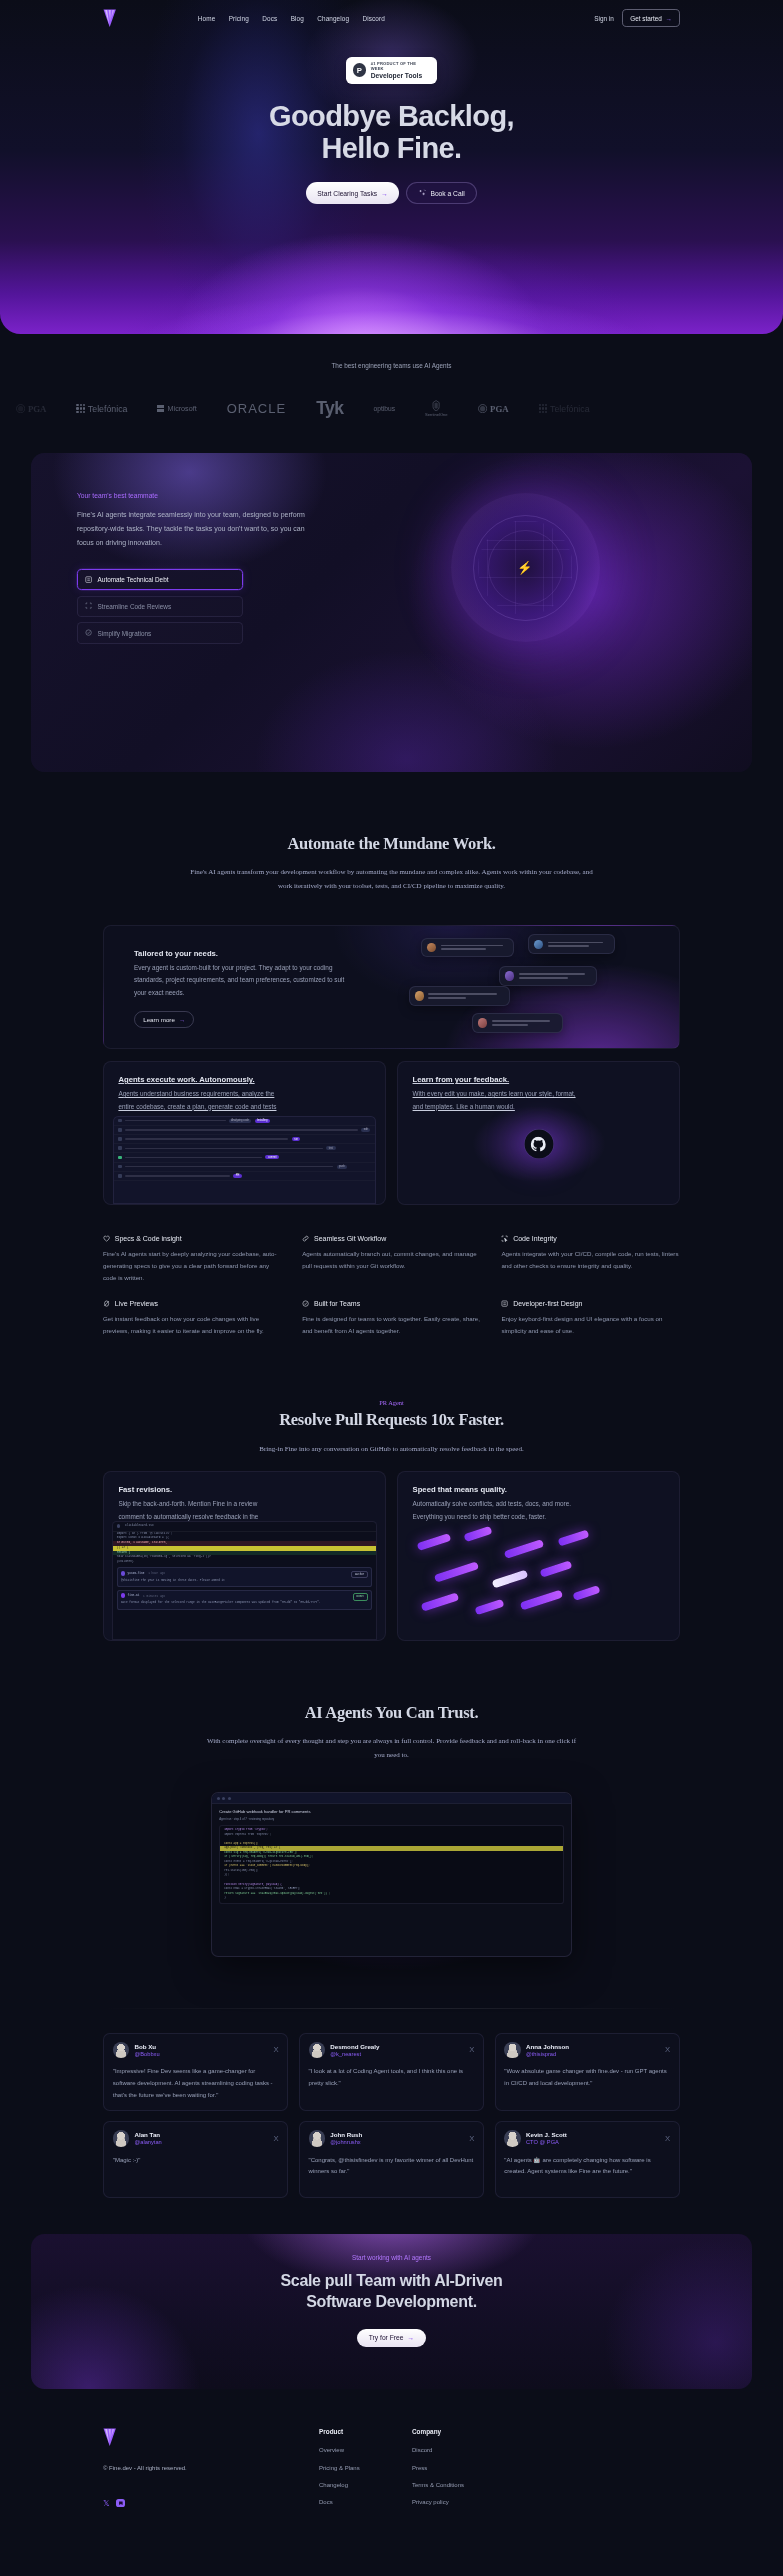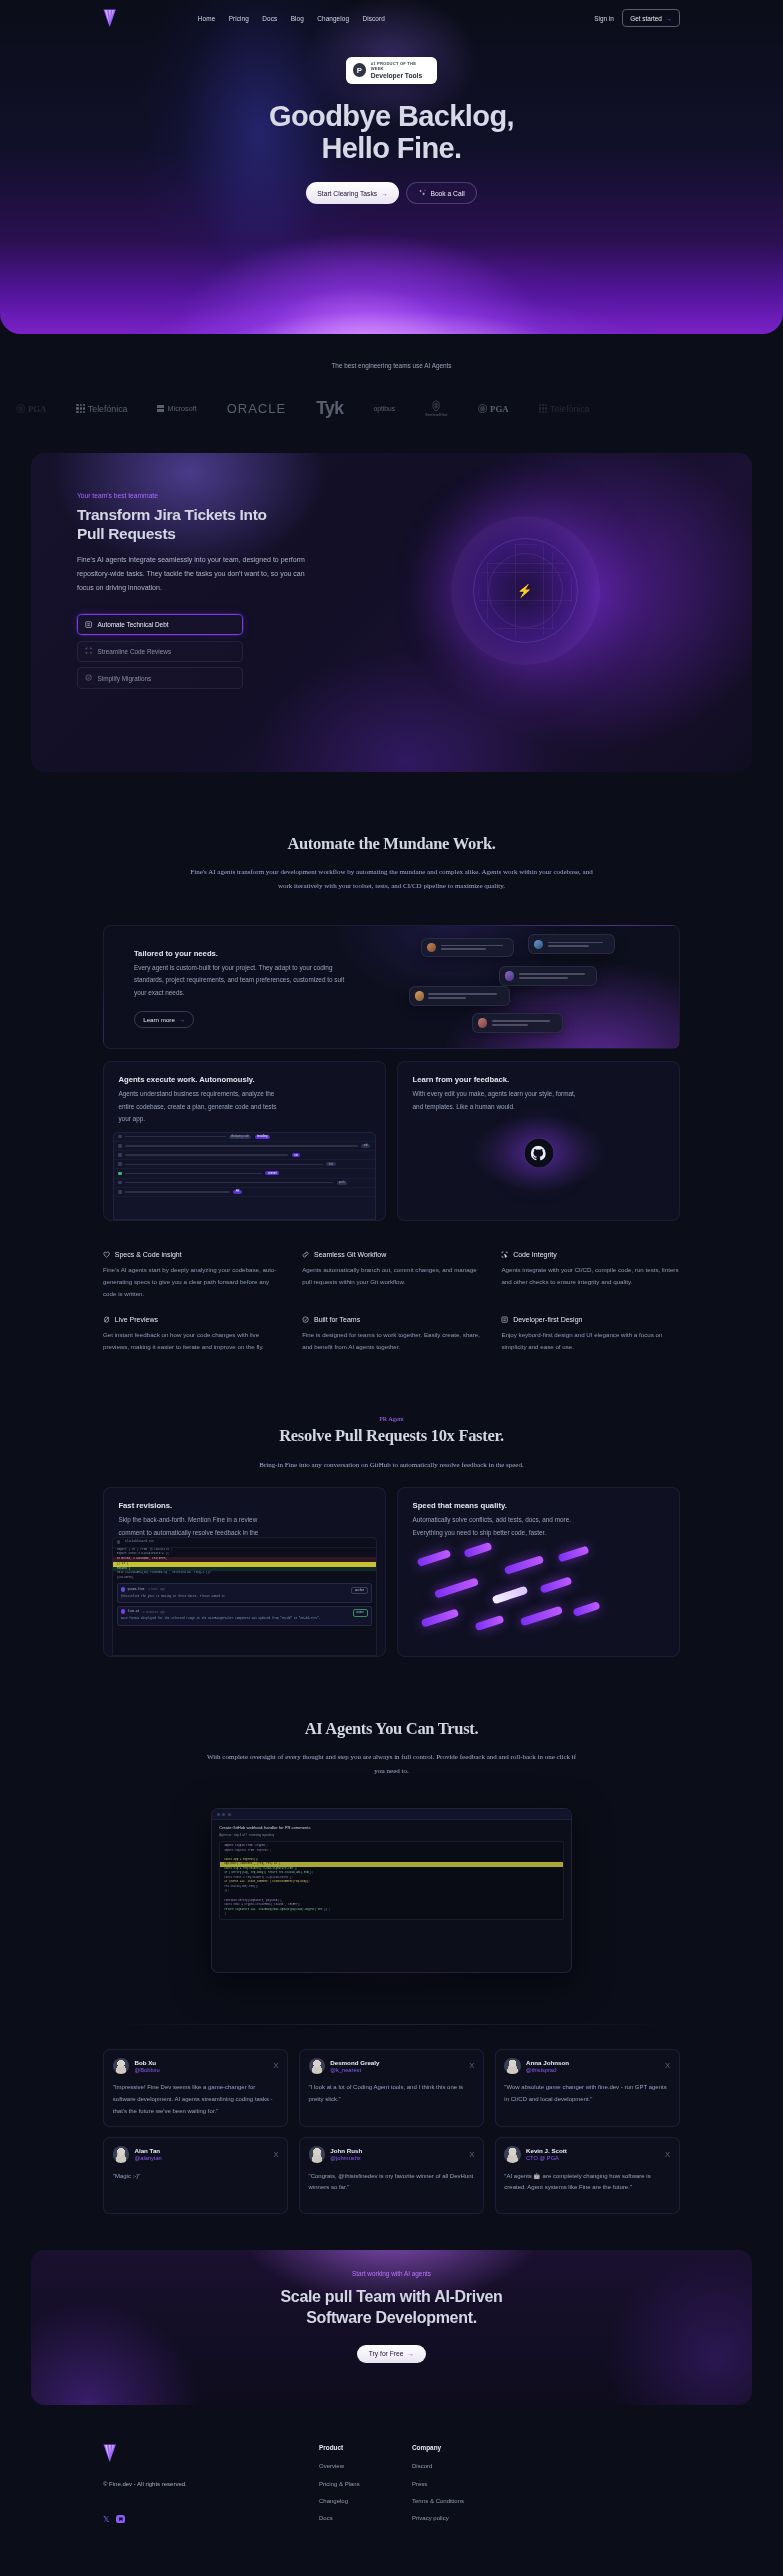--- a/index.html
+++ b/index.html
@@ -173,21 +173,21 @@
   .bub {
     position: absolute; border-radius: 6.2px; background: rgba(24,26,46,.92);
     border: 0.5px solid rgba(130,125,180,.18); padding: 4.1px 5.2px; display:flex; gap:4.1px; align-items:center;
     box-shadow: 0 3.1px 10.3px rgba(0,0,0,.35);
   }
   .bub .av { width:9.3px;height:9.3px;border-radius:50%; background:linear-gradient(140deg,#c58a5f,#7a4a2e); flex:none;}
   .bub .ln { display:flex; flex-direction:column; gap:2.1px;}
   .bub .ln i { display:block; height:1.5px; border-radius:1px; background: rgba(190,190,215,.32); }
 
   .two-col { display: flex; gap: 11.3px; margin-top: 11.3px; }
-  .two-col .card { flex: 1; padding: 13.4px 14.4px 0; height: 160px; }
+  .two-col .card { flex: 1; padding: 13.4px 14.4px 0; height: 144px; text-decoration: underline; }
 
   .feature-grid { display: grid; grid-template-columns: repeat(3, 1fr); gap: 15.5px 20.6px; margin-top: 30px; }
   .feat-title { display:flex; gap:4.6px; align-items:center; font-size: 7px; color:#e6e9f2; font-weight:500;}
   .feat-body { margin-top: 5.2px; font-size: 6.2px; line-height: 1.95; color: #929ab2; }
 
   
   .mock-ide {
     position:absolute; left: 9.3px; right: 9.3px; bottom: 0; height: 88px;
     border-radius: 5.2px 5.2px 0 0; border:0.5px solid rgba(120,115,165,.16);
     background:#12142a; overflow:hidden; font-size: 3.1px; color:#7e87a4;
@@ -429,23 +429,20 @@
         <span>Telefónica</span>
       </div>
     </div>
   </section>
 
   <section class="showcase">
     <div class="showcase-bg"></div>
     <div class="showcase-inner">
       <div class="sc-left">
         <div class="eyebrow">Your team's best teammate</div>
-        <h2>
-          <span>Transform Jira Tickets Into</span><br><span>Pull Requests</span>
-        </h2>
         <p>Fine's AI agents integrate seamlessly into your team, designed to perform repository-wide tasks. They tackle the tasks you don't want to, so you can focus on driving innovation.</p>
         <div class="tab-list">
           <div class="tab active">
             <span>
               <svg width="7.2" height="7.2" viewBox="0 0 14 14" fill="none" stroke="#e9ebf4" stroke-width="1.1">
                   <rect x="1.5" y="1.5" width="11" height="11" rx="1.8"></rect>
                   <path d="M4.5 5.5h5M4.5 8.5h5"></path>
                 </svg>
             </span>
             <span>Automate Technical Debt</span>

